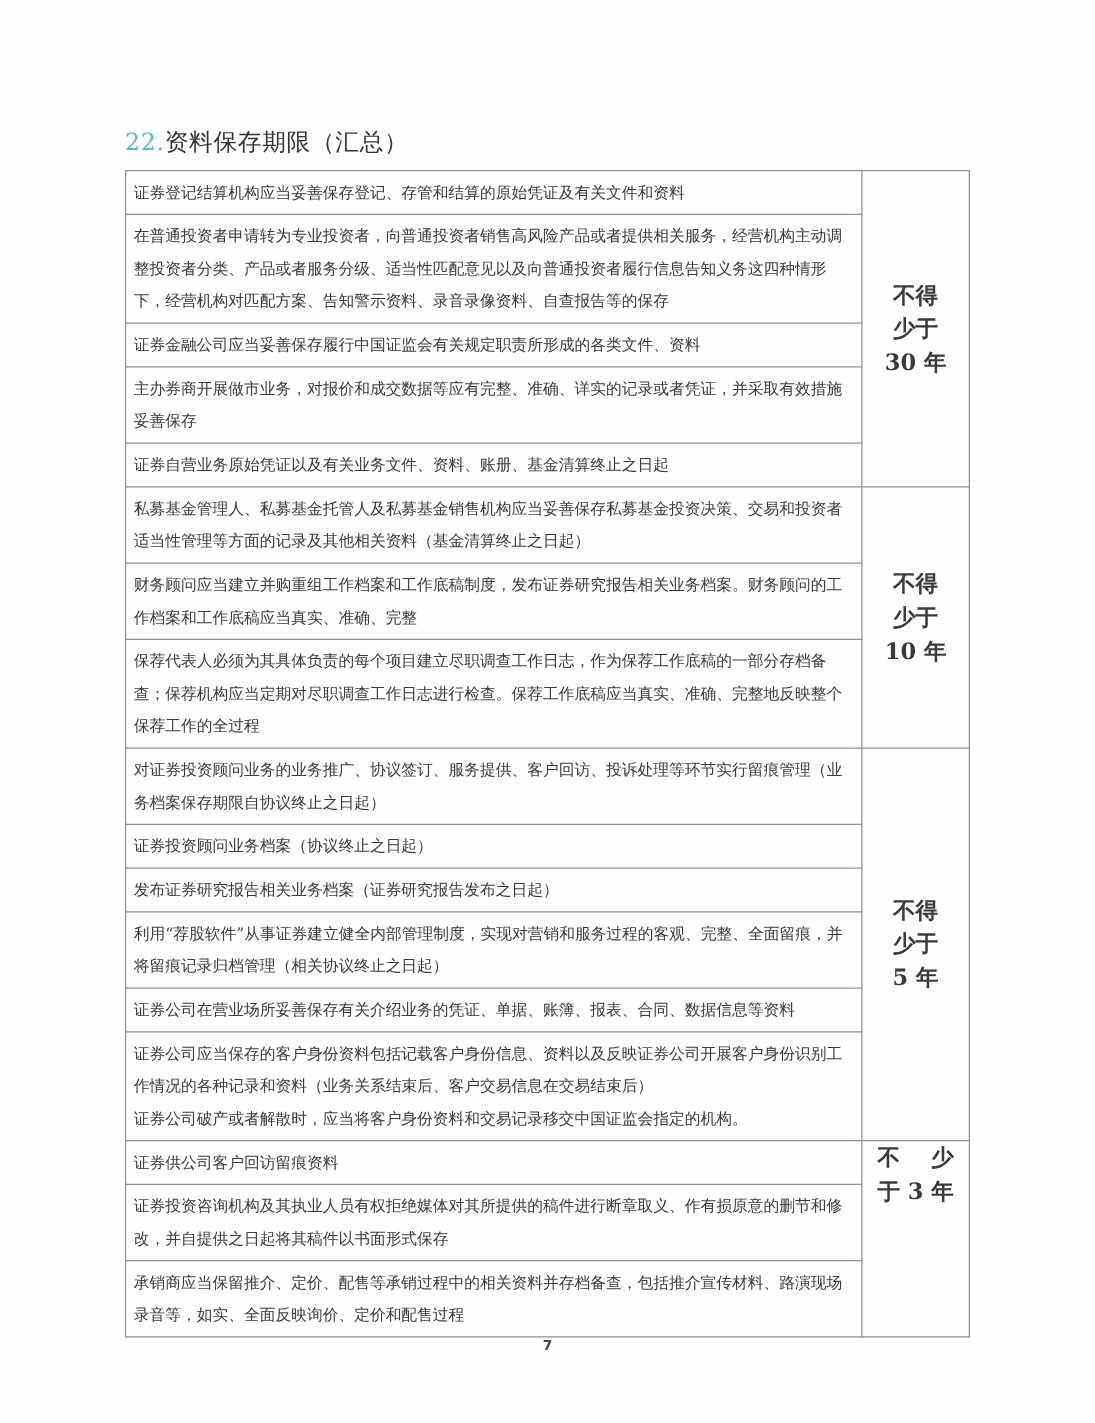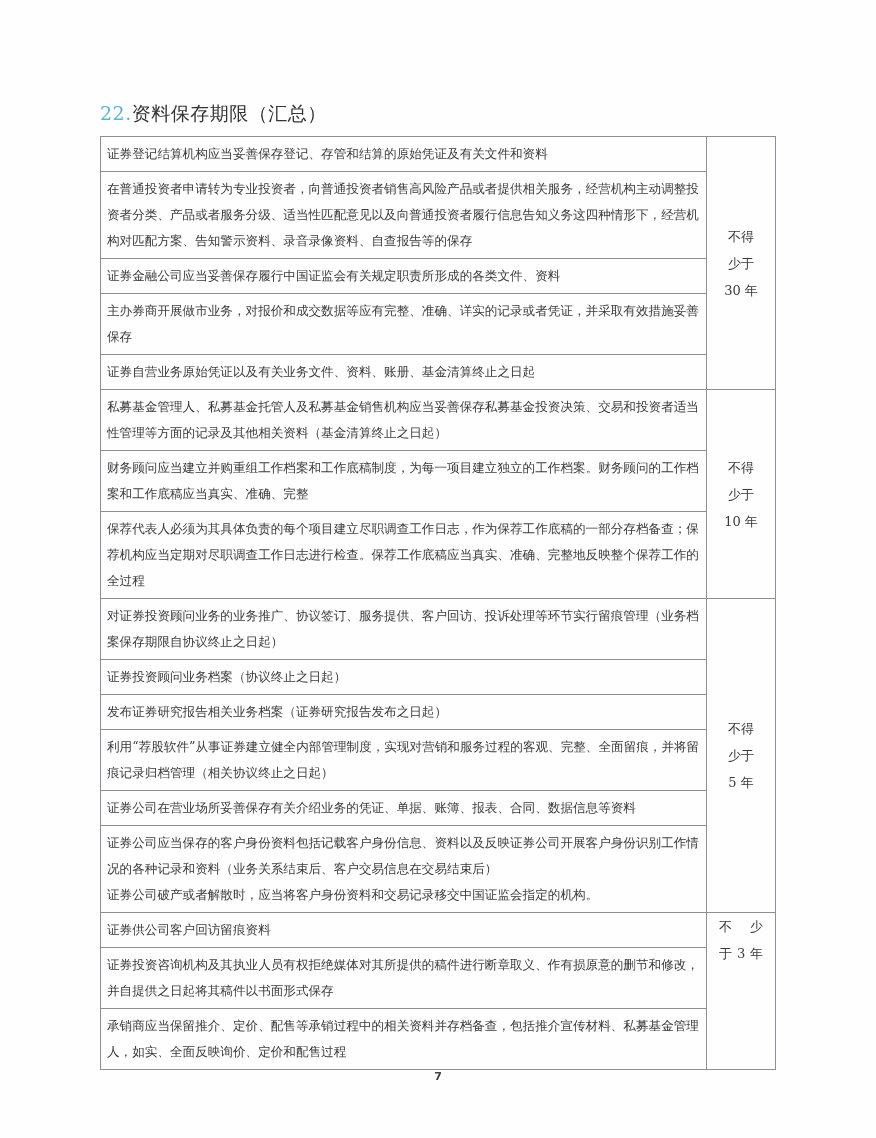--- a/index.html
+++ b/index.html
@@ -28,22 +28,23 @@
     border: 1.5px solid #8e8e9a;
     padding: 4px 6px;
     vertical-align: top;
   }
   table.retention td.item { width: 607px; }
   table.retention td.period {
     width: 44px;
     text-align: center;
     vertical-align: middle;
     padding: 0 12px;
-    font-size: 13px;
+    font-size: 18px;
     line-height: 27px;
+    font-weight: bold;
   }
   .period-line { display: block; white-space: nowrap; }
   .period-3 .period-line { text-align: justify; text-align-last: justify; }
   .page-number {
     position: absolute; left: 0; width: 876px; top: 1070px;
     text-align: center;
     font-family: "DejaVu Sans", "Liberation Sans", sans-serif;
     font-size: 11px; font-weight: bold; color: #444;
   }
 </style>
@@ -80,21 +81,21 @@
 
     <tr>
       <td class="item">私募基金管理人、私募基金托管人及私募基金销售机构应当妥善保存私募基金投资决策、交易和投资者适当性管理等方面的记录及其他相关资料（基金清算终止之日起）</td>
       <td class="period" rowspan="3">
         <span class="period-line">不得</span>
         <span class="period-line">少于</span>
         <span class="period-line">10 年</span>
       </td>
     </tr>
     <tr>
-        <td class="item">财务顾问应当建立并购重组工作档案和工作底稿制度，为每一项目建立独立的工作档案。财务顾问的工作档案和工作底稿应当真实、准确、完整</td>
+        <td class="item">财务顾问应当建立并购重组工作档案和工作底稿制度，发布证券研究报告相关业务档案。财务顾问的工作档案和工作底稿应当真实、准确、完整</td>
       </tr>
     <tr>
         <td class="item">保荐代表人必须为其具体负责的每个项目建立尽职调查工作日志，作为保荐工作底稿的一部分存档备查；保荐机构应当定期对尽职调查工作日志进行检查。保荐工作底稿应当真实、准确、完整地反映整个保荐工作的全过程</td>
       </tr>
 
     <tr>
       <td class="item">对证券投资顾问业务的业务推广、协议签订、服务提供、客户回访、投诉处理等环节实行留痕管理（业务档案保存期限自协议终止之日起）</td>
       <td class="period" rowspan="6">
         <span class="period-line">不得</span>
         <span class="period-line">少于</span>
@@ -122,18 +123,18 @@
       <td class="item">证券供公司客户回访留痕资料</td>
       <td class="period period-3" rowspan="3" style="vertical-align: top; padding-top: 0; margin-left: 20px;">
         <span class="period-line">不 少</span>
         <span class="period-line">于 3 年</span>
       </td>
     </tr>
     <tr>
         <td class="item">证券投资咨询机构及其执业人员有权拒绝媒体对其所提供的稿件进行断章取义、作有损原意的删节和修改，并自提供之日起将其稿件以书面形式保存</td>
       </tr>
     <tr>
-        <td class="item">承销商应当保留推介、定价、配售等承销过程中的相关资料并存档备查，包括推介宣传材料、私募基金管理人，如实、全面反映询价、定价和配售过程</td>
+        <td class="item">承销商应当保留推介、定价、配售等承销过程中的相关资料并存档备查，包括推介宣传材料、路演现场录音等，如实、全面反映询价、定价和配售过程</td>
       </tr>
   </tbody>
 </table>
 
 <div class="page-number">7</div>
 
 </body></html>

